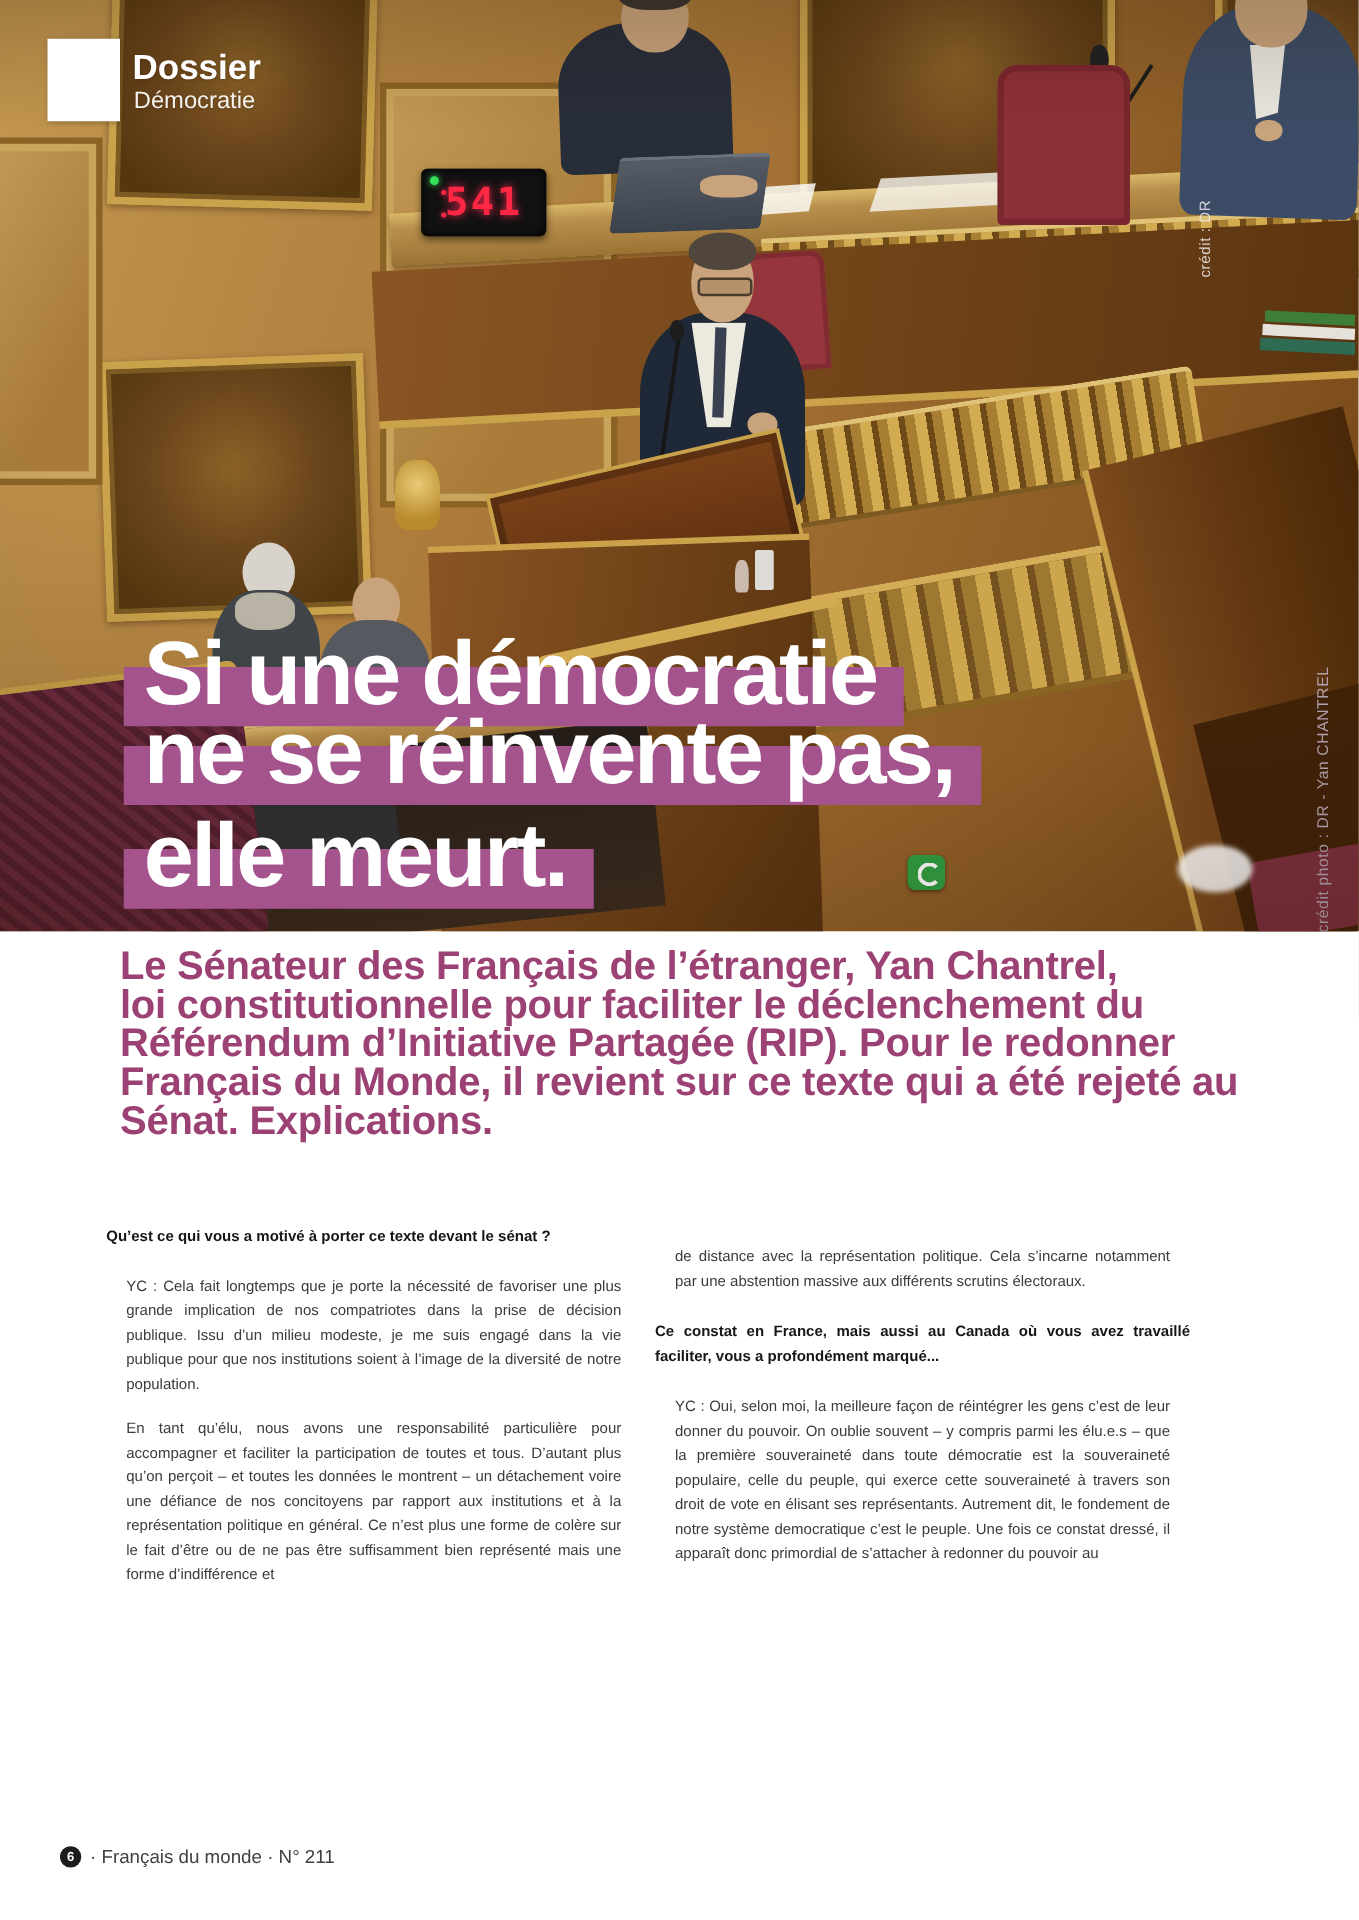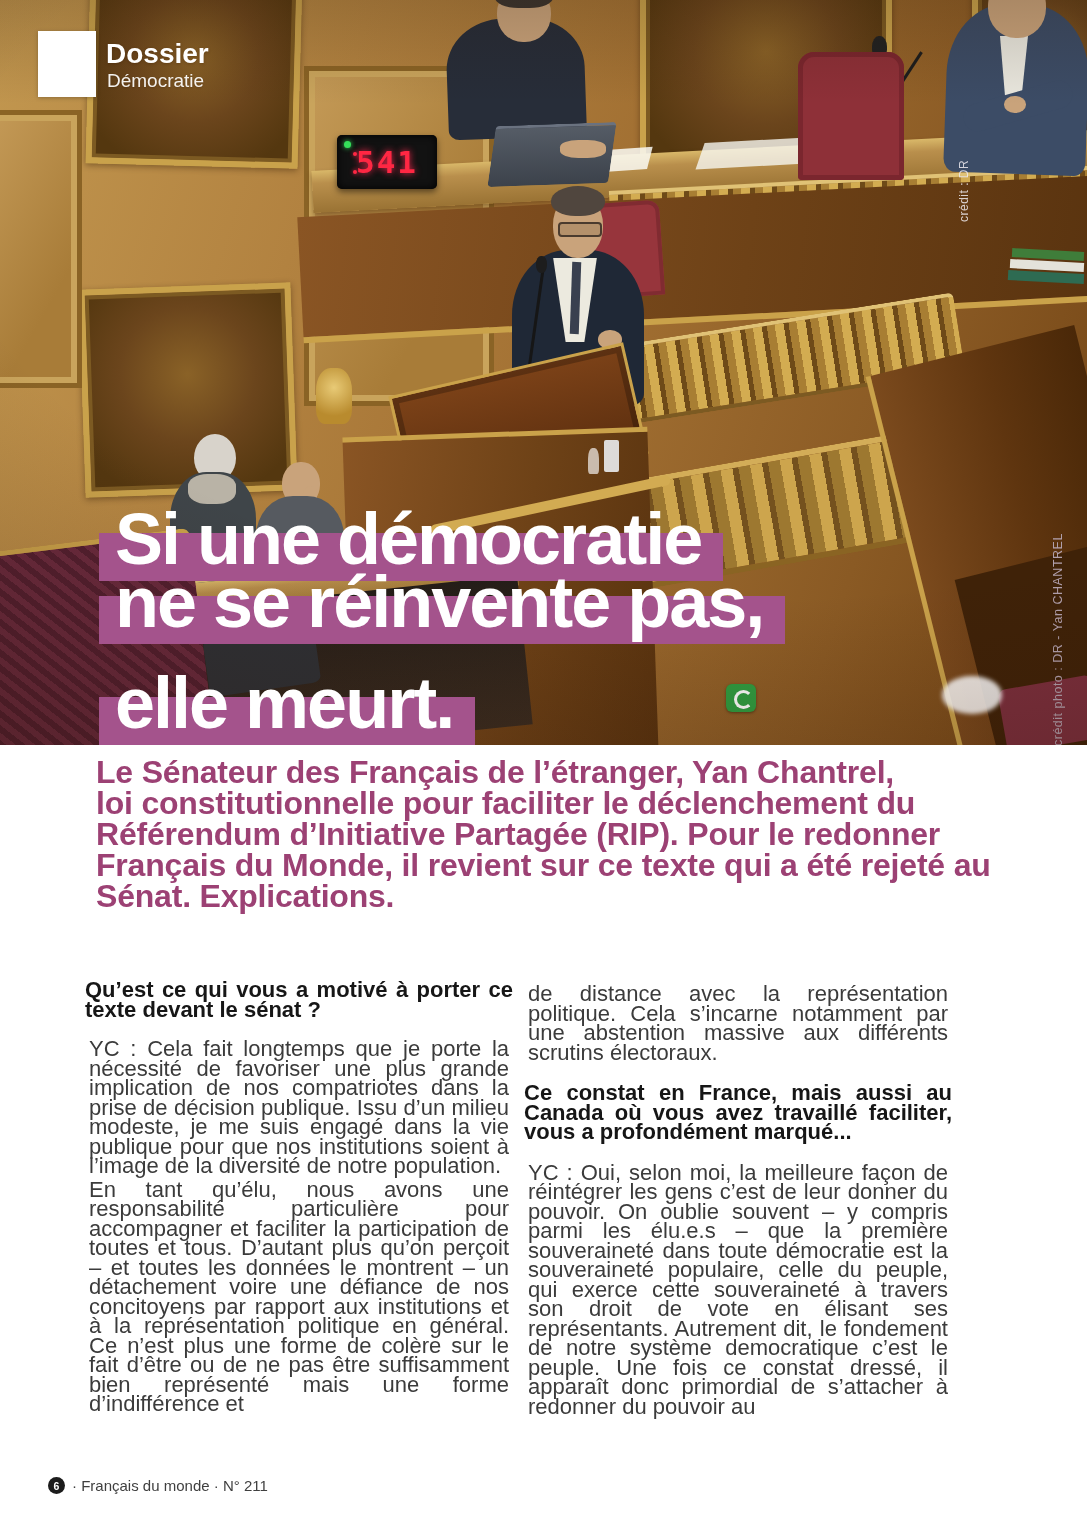--- a/index.html
+++ b/index.html
@@ -54,34 +54,34 @@
   .v-credit.side{left:1051px;top:524px;height:222px;font-size:12.5px;color:#b2a1ae;}
 
   
   .overline{position:absolute;left:101px;top:413px;font-size:56px;font-weight:400;
          letter-spacing:1px;color:#f8f7f3;text-shadow:0 1px 4px rgba(50,25,5,.25);}
   .hl-line{position:absolute;white-space:nowrap;font-size:72px;line-height:80px;font-weight:800;
          letter-spacing:-2px;color:#ffffff;padding:0 22px 2px 16px;
          background:linear-gradient(180deg,rgba(0,0,0,0) 42%, var(--accent) 42%);}
   .hl-1{left:99px;top:499px;}
   .hl-2{left:99px;top:562px;}
-  .hl-3{left:99px;top:663px;}
+  .hl-3{left:99px;top:645px;}
 
   
   .lead{position:absolute;left:96px;top:757px;width:900px;color:var(--lead);
         font-size:32px;line-height:31px;font-weight:bold;letter-spacing:-.2px;}
 
   
-  .col{position:absolute;top:980px;width:428px;color:#3b3b3b;font-size:22px;line-height:19.5px;
+  .col{position:absolute;top:980px;width:428px;color:#3b3b3b;font-size:12px;line-height:19.5px;
        text-align:justify;}
   .col.left{left:85px;}
   .col.right{left:524px;}
   .col .q{font-weight:bold;color:#161616;margin:0 0 20px 0;}
   .col .q2{font-weight:bold;color:#161616;margin:21px 0 21px 0;}
-  .col p{margin:4px;}
+  .col p{margin:16px;}
 
   
   .footer{position:absolute;left:48px;top:1477px;display:flex;align-items:center;gap:7px;
           font-size:15px;color:#3f3f3f;}
   .page-dot{width:17px;height:17px;border-radius:50%;background:#1c1c1c;color:#fff;
           font-size:10.5px;font-weight:bold;display:flex;align-items:center;justify-content:center;}
 
   .glasses{position:absolute;border:2px solid #4a3b2e;border-radius:4px;background:rgba(120,90,60,.25);}
 </style>
 </head>

